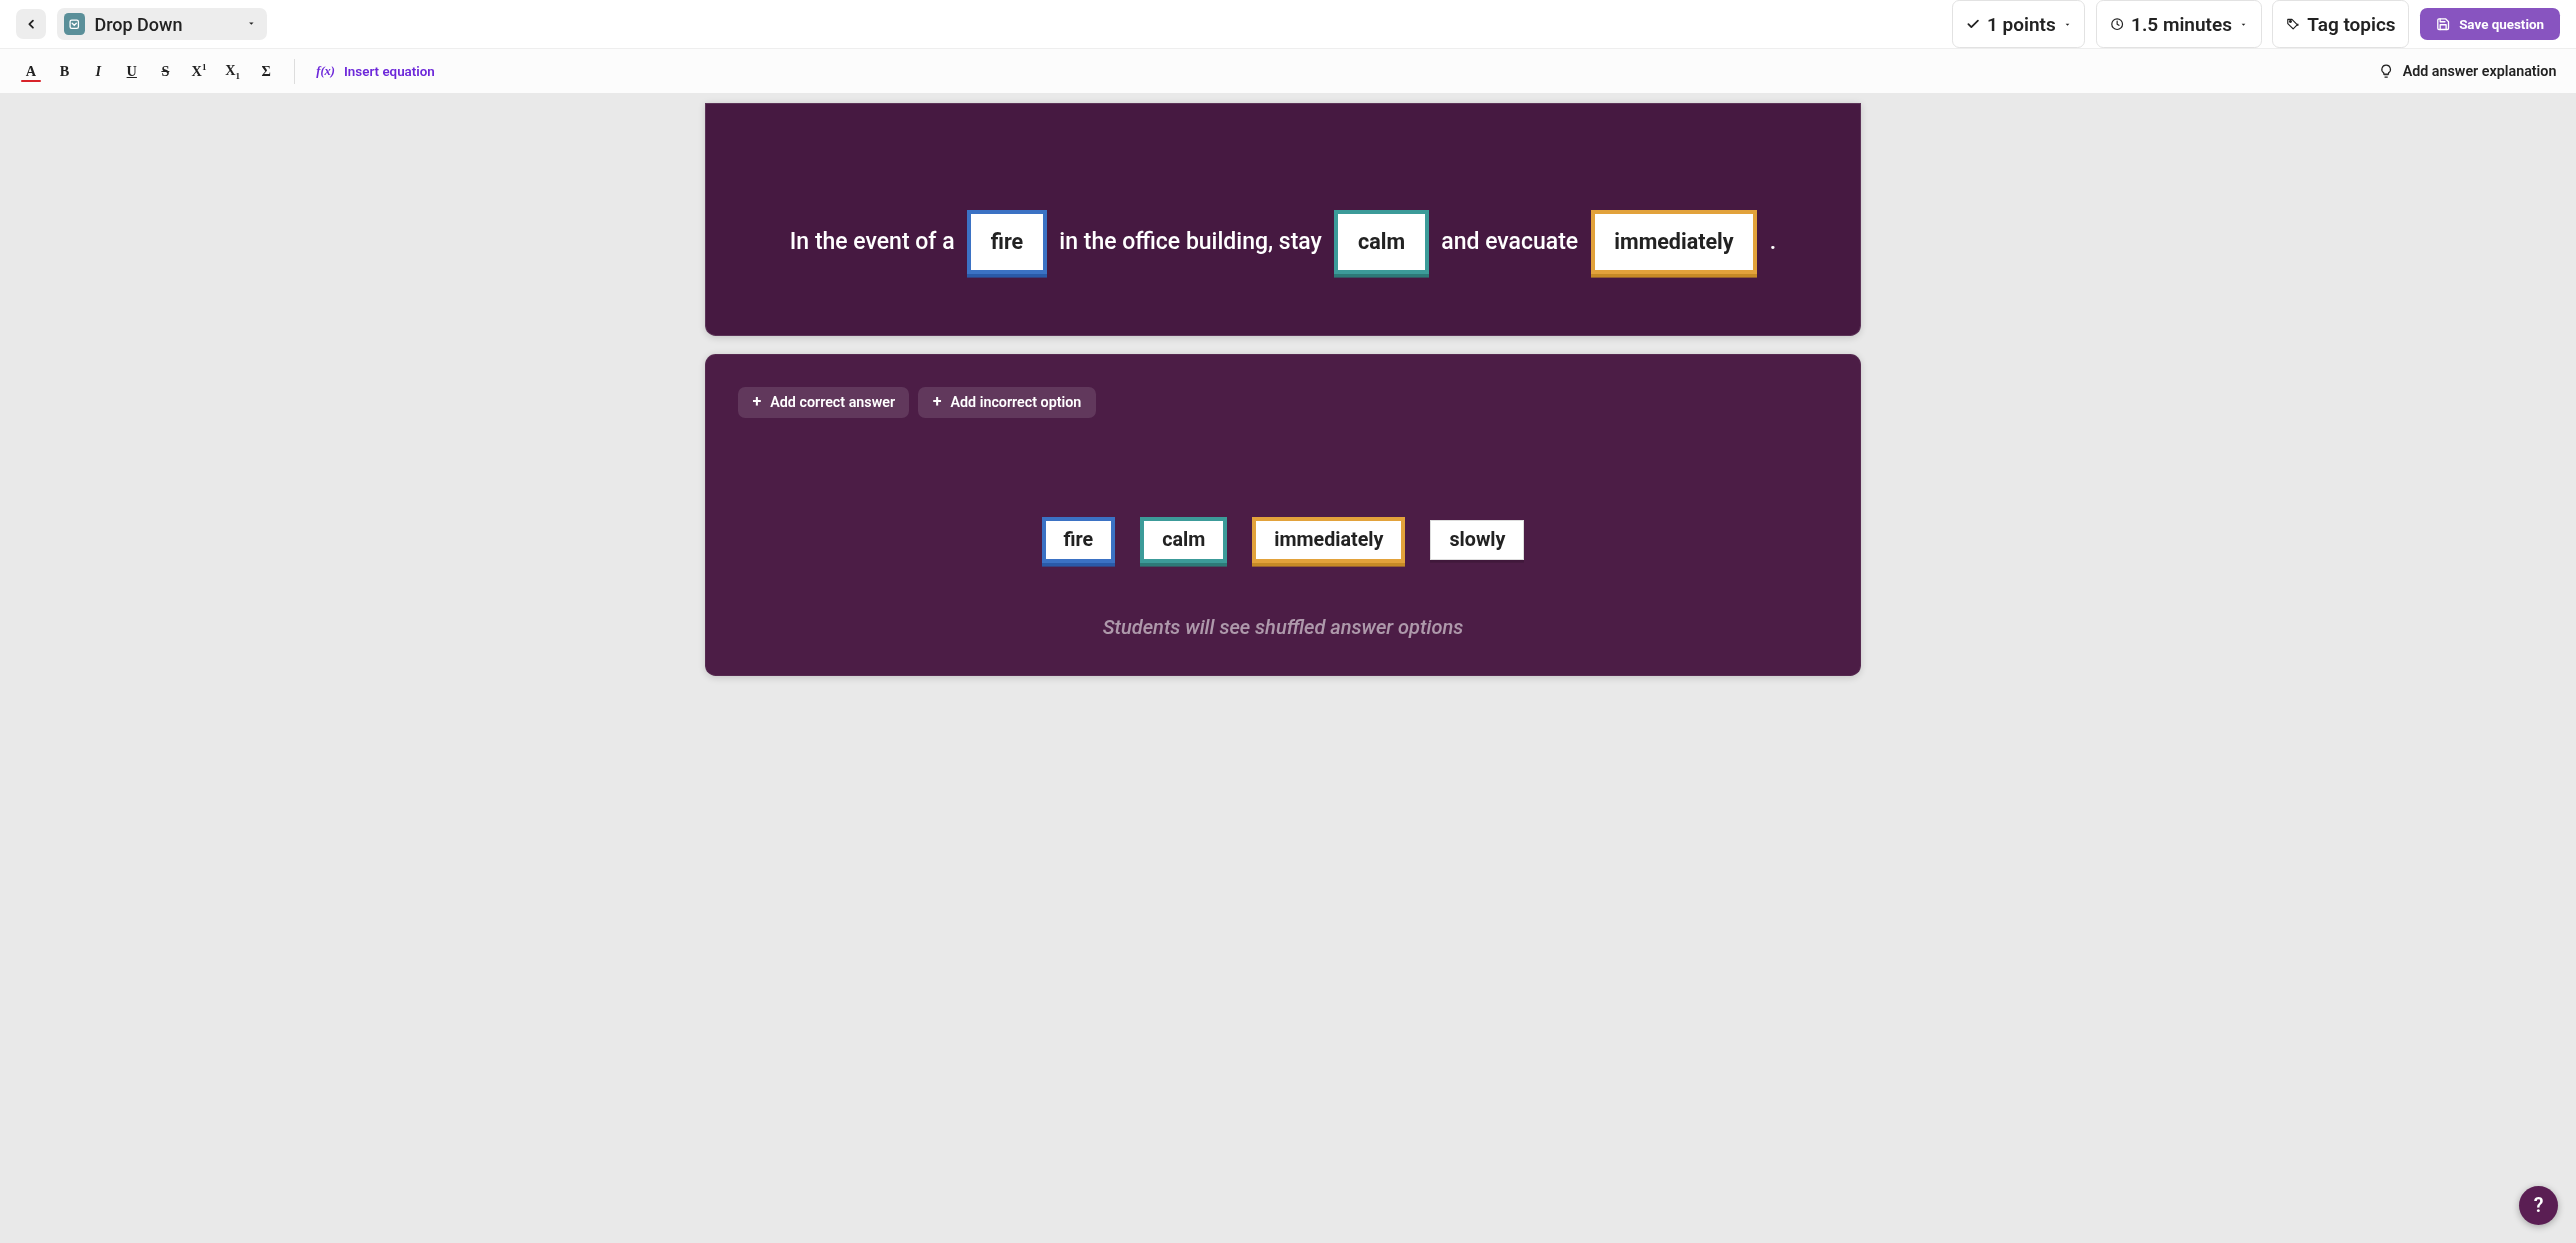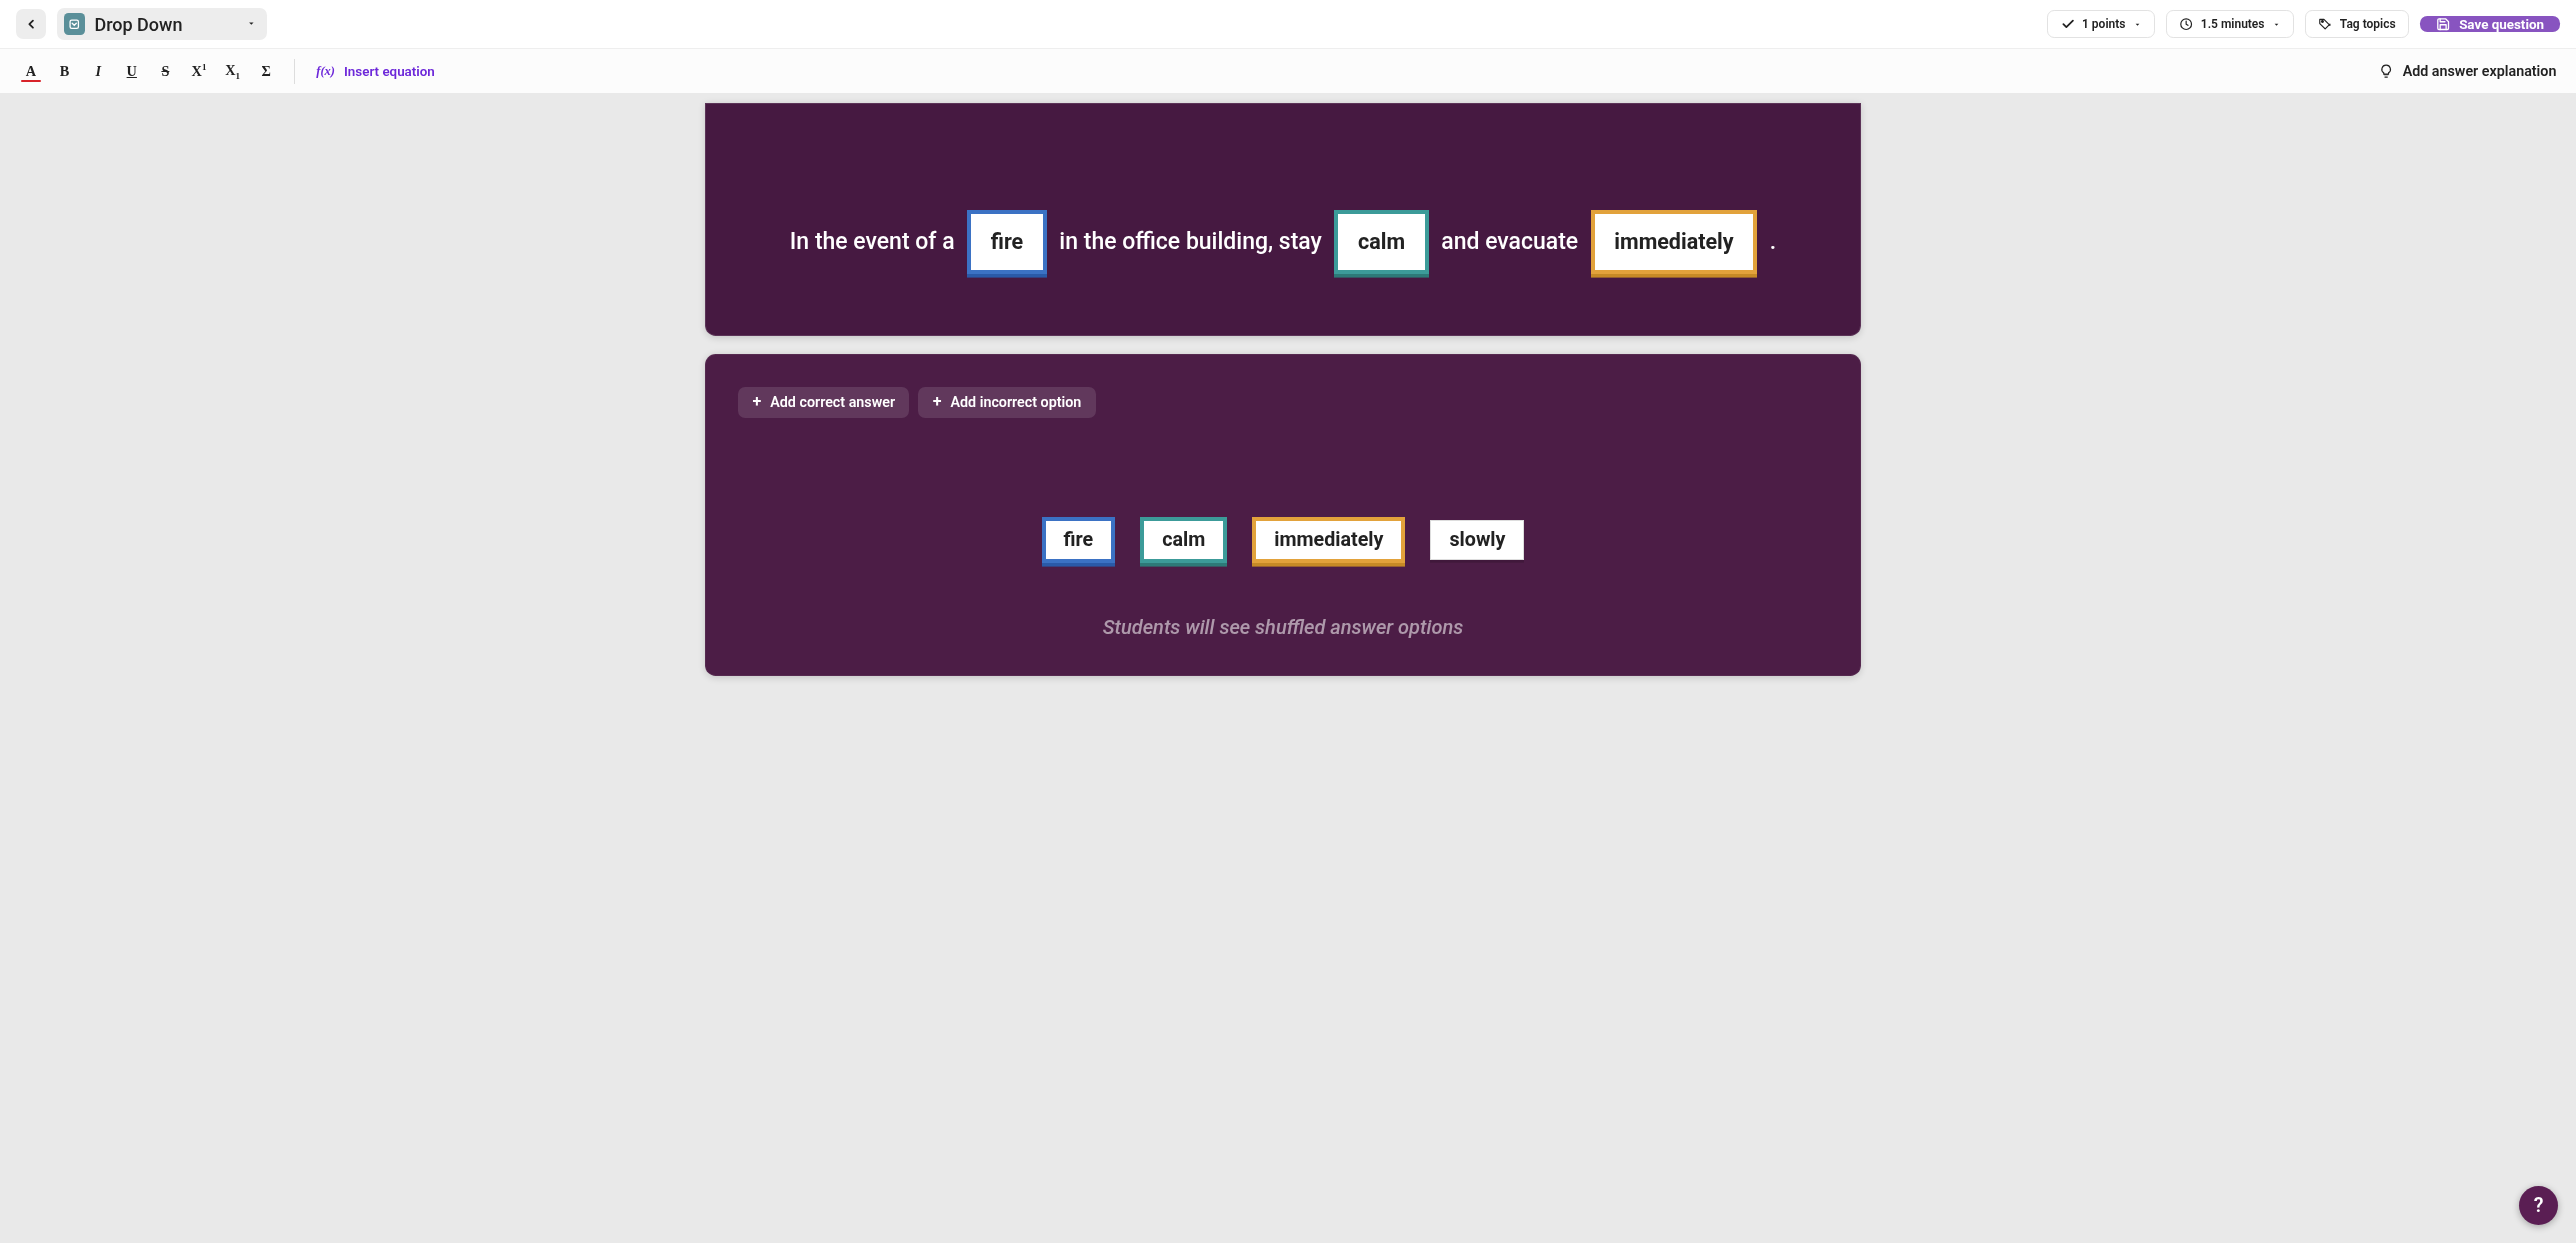--- a/index.html
+++ b/index.html
@@ -53,37 +53,37 @@
   .qtype-pill .caret-right {
     position: absolute; right: 10.7px; top: 50%; transform: translateY(-50%);
   }
 
   .flex-spacer { flex: 1; }
 
   .chip {
     display: inline-flex;
     align-items: center;
     gap: 7.2px;
-    height: 28px;
+    height: 48px;
     padding: 0 12.5px;
     border: 0.9px solid #e2e2e2;
     border-radius: 7.2px;
     background: #fff;
     cursor: pointer;
-    font-size: 12px;
+    font-size: 19px;
     font-weight: 600;
     color: #222;
   }
   .chip svg { flex-shrink: 0; }
 
   .save-btn {
     display: inline-flex;
     align-items: center;
     gap: 9px;
-    height: 16px;
+    height: 32px;
     padding: 0 16px;
     border-radius: 7.2px;
     background: #8854c0;
     color: #fff;
     font-size: 13.4px;
     font-weight: 700;
     cursor: pointer;
   }
 
   

